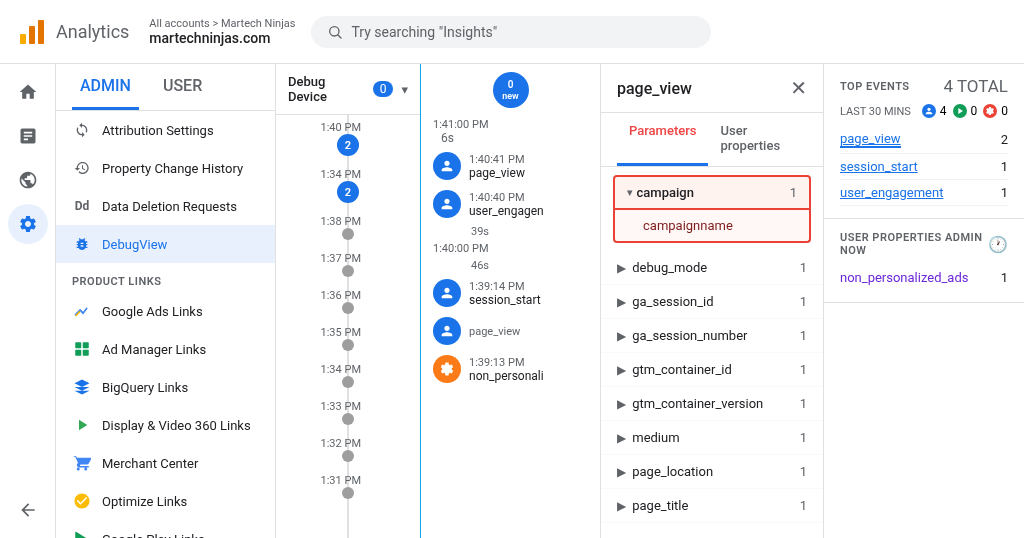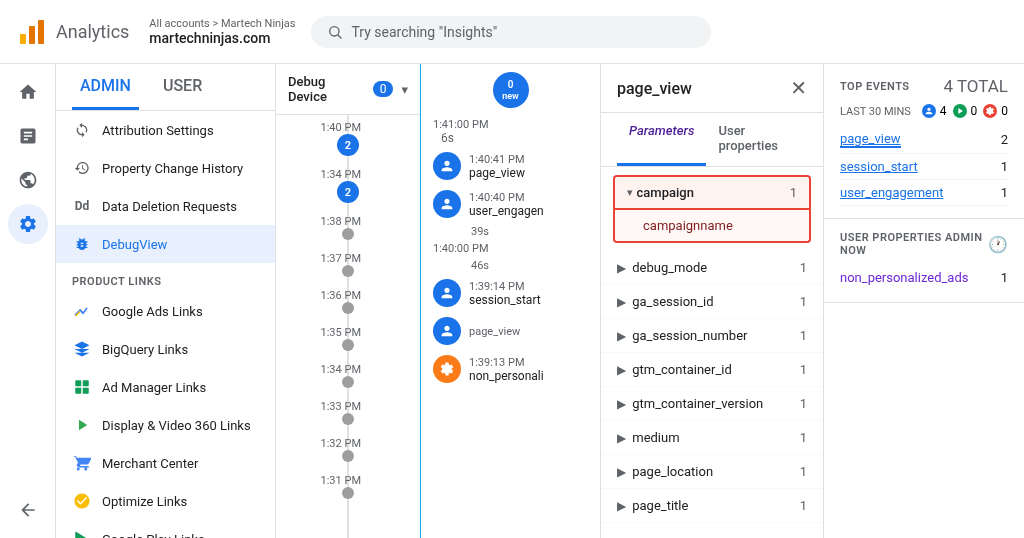--- a/index.html
+++ b/index.html
@@ -128,21 +128,21 @@
       padding: 12px 16px; display: flex; align-items: center; justify-content: space-between;
       border-bottom: 1px solid #e0e0e0;
     }
     .detail-title { font-size: 16px; font-weight: 500; color: #202124; }
     .detail-close { cursor: pointer; color: #5f6368; font-size: 20px; }
     .detail-tabs { display: flex; border-bottom: 1px solid #e0e0e0; padding: 0 16px; }
     .detail-tab {
       padding: 10px 12px; font-size: 13px; color: #5f6368;
       cursor: pointer; border-bottom: 3px solid transparent; font-weight: 500;
     }
-    .detail-tab.active { color: #4c1d95; border-bottom-color: #1a73e8; font-style: italic; }
+    .detail-tab.active { color: #ef4444; border-bottom-color: #1a73e8; }
     .detail-content { flex: 1; overflow-y: auto; }
     .param-row {
       display: flex; align-items: center; justify-content: space-between;
       padding: 9px 16px; border-bottom: 1px solid #f8f9fa; cursor: pointer;
     }
     .param-row-label { font-size: 13px; color: #202124; display: flex; align-items: center; gap: 6px; }
     .param-row-value { font-size: 13px; color: #5f6368; }
     .chevron { color: #5f6368; font-size: 12px; }
 
     
@@ -289,36 +289,36 @@
       <div class="item-icon">
         <svg width="18" height="18" viewBox="0 0 24 24">
             <path d="M3.5 18.5l6-6 4 4 6-8-1.5-1.5-4.5 6-4-4-7.5 7.5z" fill="#4285f4"></path>
             <path d="M3.5 18.5l6-6" fill="none" stroke="#fbbc04" stroke-width="2"></path>
           </svg>
       </div>
       <span>Google Ads Links</span>
     </div>
     <div class="sidebar-item">
       <div class="item-icon">
-        <svg width="18" height="18" viewBox="0 0 24 24" fill="#1a73e8">
-            <path d="M12 2L2 7l10 5 10-5-10-5zM2 17l10 5 10-5M2 12l10 5 10-5"></path>
-          </svg>
-      </div>
-      <span>BigQuery Links</span>
-    </div>
-    <div class="sidebar-item">
-      <div class="item-icon">
         <svg width="18" height="18" viewBox="0 0 24 24" fill="#0f9d58">
             <rect x="3" y="3" width="8" height="8" rx="1"></rect>
             <rect x="13" y="3" width="8" height="8" rx="1"></rect>
             <rect x="3" y="13" width="8" height="8" rx="1"></rect>
             <rect x="13" y="13" width="8" height="8" rx="1"></rect>
           </svg>
       </div>
       <span>Ad Manager Links</span>
+    </div>
+    <div class="sidebar-item">
+      <div class="item-icon">
+        <svg width="18" height="18" viewBox="0 0 24 24" fill="#1a73e8">
+            <path d="M12 2L2 7l10 5 10-5-10-5zM2 17l10 5 10-5M2 12l10 5 10-5"></path>
+          </svg>
+      </div>
+      <span>BigQuery Links</span>
     </div>
     <div class="sidebar-item">
       <div class="item-icon">
         <svg width="18" height="18" viewBox="0 0 24 24" fill="#34a853">
             <path d="M8 5v14l11-7z"></path>
           </svg>
       </div>
       <span>Display &amp; Video 360 Links</span>
     </div>
     <div class="sidebar-item">

